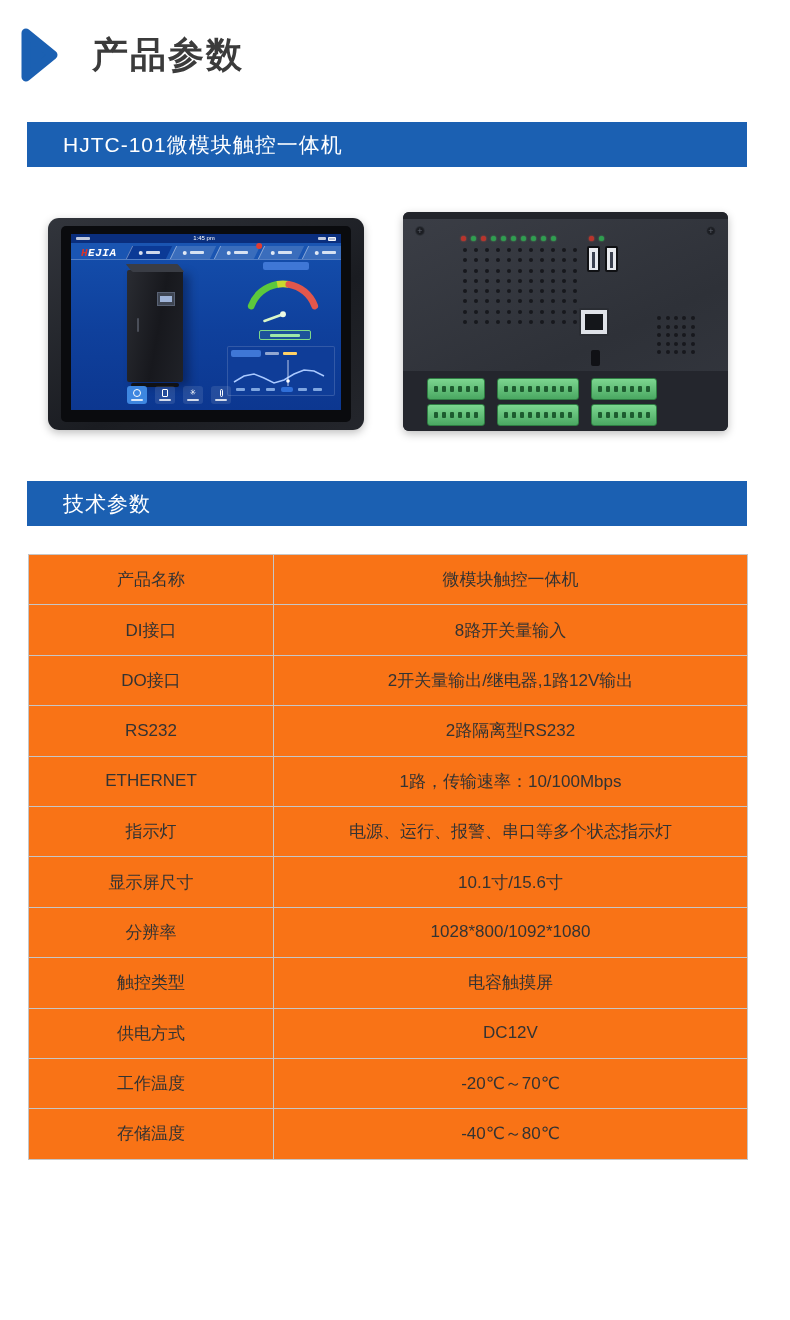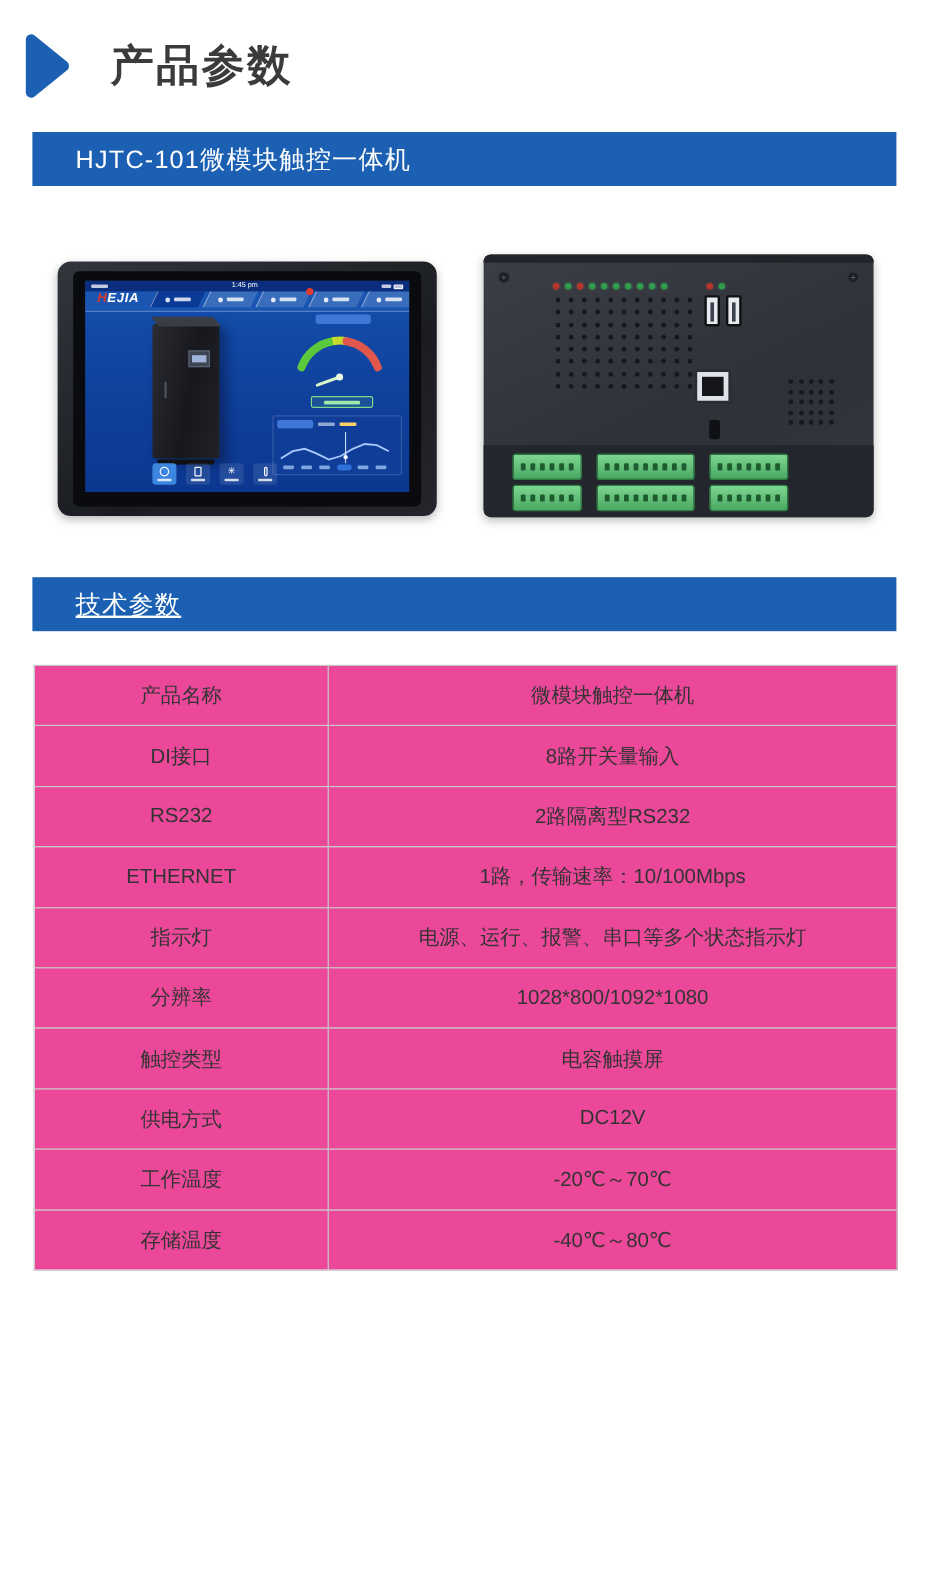--- a/index.html
+++ b/index.html
@@ -9,22 +9,22 @@
 
   
   .section-header { position: absolute; left: 20px; top: 26px; display: flex; align-items: center; }
   .arrow-icon { width: 40px; height: 58px; flex: 0 0 auto; }
   .section-title { margin-left: 32px; font-size: 36px; font-weight: bold; color: #3b3b3b; letter-spacing: 2px; }
 
   
   .banner { position: absolute; left: 27px; width: 720px; height: 45px; background: #1b60b2;
             display: flex; align-items: center; padding-left: 36px;
             color: #fff; font-size: 21px; letter-spacing: 1px; }
-  .banner.product { top: 110px; }
-  .banner.tech { top: 481px; text-decoration: underline; }
+  .banner.product { top: 122px; }
+  .banner.tech { top: 481px; }
 
   
   .images-row { position: absolute; left: 0; top: 210px; width: 790px; height: 232px; }
 
   
   .device-front { position: absolute; left: 48px; top: 8px; width: 316px; height: 212px;
                   background: linear-gradient(150deg, #32353c, #1a1c21 60%, #24262c);
                   border-radius: 11px; padding: 8px 13px 8px 13px;
                   box-shadow: 0 3px 8px rgba(0,0,0,.25); }
   .bezel { width: 100%; height: 100%; background: #0a0b0e; border-radius: 5px; padding: 8px 10px 12px 10px; }
@@ -32,21 +32,21 @@
             background: linear-gradient(180deg, #1550ae 0%, #0f409c 55%, #0c3790 100%); }
 
   .statusbar { position: absolute; top: 0; left: 0; right: 0; height: 9px; background: #0a2e7d;
                display: flex; align-items: center; justify-content: space-between; padding: 0 5px; }
   .sb-left, .sb-right { display: flex; align-items: center; gap: 2px; }
   .sb-bar { width: 14px; height: 3px; background: rgba(255,255,255,.75); border-radius: 1px; }
   .sb-time { color: #fff; font-size: 6px; line-height: 9px; }
   .sb-batt { width: 8px; height: 4px; border: 1px solid rgba(255,255,255,.85); border-radius: 1px; background: rgba(255,255,255,.7); }
 
   .navbar { position: absolute; top: 9px; left: 0; right: 0; height: 17px; background: #1a55b2;
-            display: flex; align-items: flex-start; border-bottom: 1px solid rgba(255,255,255,.25); }
+            display: flex; align-items: flex-end; border-bottom: 1px solid rgba(255,255,255,.25); font-family: Liberation Mono, monospace; }
   .screen-logo { color: #fff; font-size: 11px; font-weight: bold; font-style: italic;
                  letter-spacing: .5px; padding: 0 10px 0 10px; position: relative; }
   .screen-logo i { color: #d6342c; font-style: italic; }
   .tabs { display: flex; gap: 4px; margin-left: 2px; }
   .tab { position: relative; width: 40px; height: 13px; background: rgba(255,255,255,.14);
          transform: skewX(-26deg); border-left: 1px solid rgba(255,255,255,.4);
          display: flex; align-items: center; justify-content: center; gap: 3px; }
   .tab.active { background: #0b3a96; }
   .tab .t-dot { width: 4px; height: 4px; border-radius: 50%; background: rgba(255,255,255,.85); transform: skewX(26deg); }
   .tab .t-bar { width: 14px; height: 3px; background: rgba(255,255,255,.8); border-radius: 1px; transform: skewX(26deg); }
@@ -119,21 +119,21 @@
                     border-radius: 0 0 6px 6px; }
   .t-row { position: absolute; left: 24px; display: flex; gap: 12px; }
   .t-row.r1 { top: 7px; } .t-row.r2 { top: 33px; }
   .tblock { height: 22px; background: linear-gradient(#7cd690, #4aa862); border: 1px solid #2e7d42;
             border-radius: 3px; display: flex; align-items: center; justify-content: center; gap: 4px; padding: 0 6px; }
   .pin { width: 4px; height: 6px; background: #1d5c2f; border-radius: 1px; }
 
   
   .spec-table { position: absolute; left: 28px; top: 554px; width: 720px; border-collapse: collapse; }
   .spec-table td { border: 1px solid #c6c6c6; height: 50.4px; text-align: center; vertical-align: middle;
-                   font-size: 17px; color: #333; background: #ec4899; margin-top: 20px; }
+                   font-size: 17px; color: #333; background: #f97316; margin-top: 20px; }
   .spec-table td.label { width: 245px; }
 </style>
 </head>
 <body>
 
 <div class="page">
 
   <div class="section-header">
     <svg class="arrow-icon" viewBox="0 0 40 58">
       <path d="M6 7 L33 29 L6 51 Z" fill="#1b60b2" stroke="#1b60b2" stroke-width="9" stroke-linejoin="round" stroke-linecap="round"></path>
@@ -469,32 +469,40 @@
     <tbody>
         <tr>
           <td class="label">产品名称</td>
           <td>微模块触控一体机</td>
         </tr>
         <tr>
           <td class="label">DI接口</td>
           <td>8路开关量输入</td>
         </tr>
         <tr>
+          <td class="label">DO接口</td>
+          <td>2开关量输出/继电器,1路12V输出</td>
+        </tr>
+        <tr>
           <td class="label">RS232</td>
           <td>2路隔离型RS232</td>
         </tr>
         <tr>
           <td class="label">ETHERNET</td>
           <td>1路，传输速率：10/100Mbps</td>
         </tr>
         <tr>
           <td class="label">指示灯</td>
           <td>电源、运行、报警、串口等多个状态指示灯</td>
         </tr>
         <tr>
+          <td class="label">显示屏尺寸</td>
+          <td>10.1寸/15.6寸</td>
+        </tr>
+        <tr>
           <td class="label">分辨率</td>
           <td>1028*800/1092*1080</td>
         </tr>
         <tr>
           <td class="label">触控类型</td>
           <td>电容触摸屏</td>
         </tr>
         <tr>
           <td class="label">供电方式</td>
           <td>DC12V</td>

